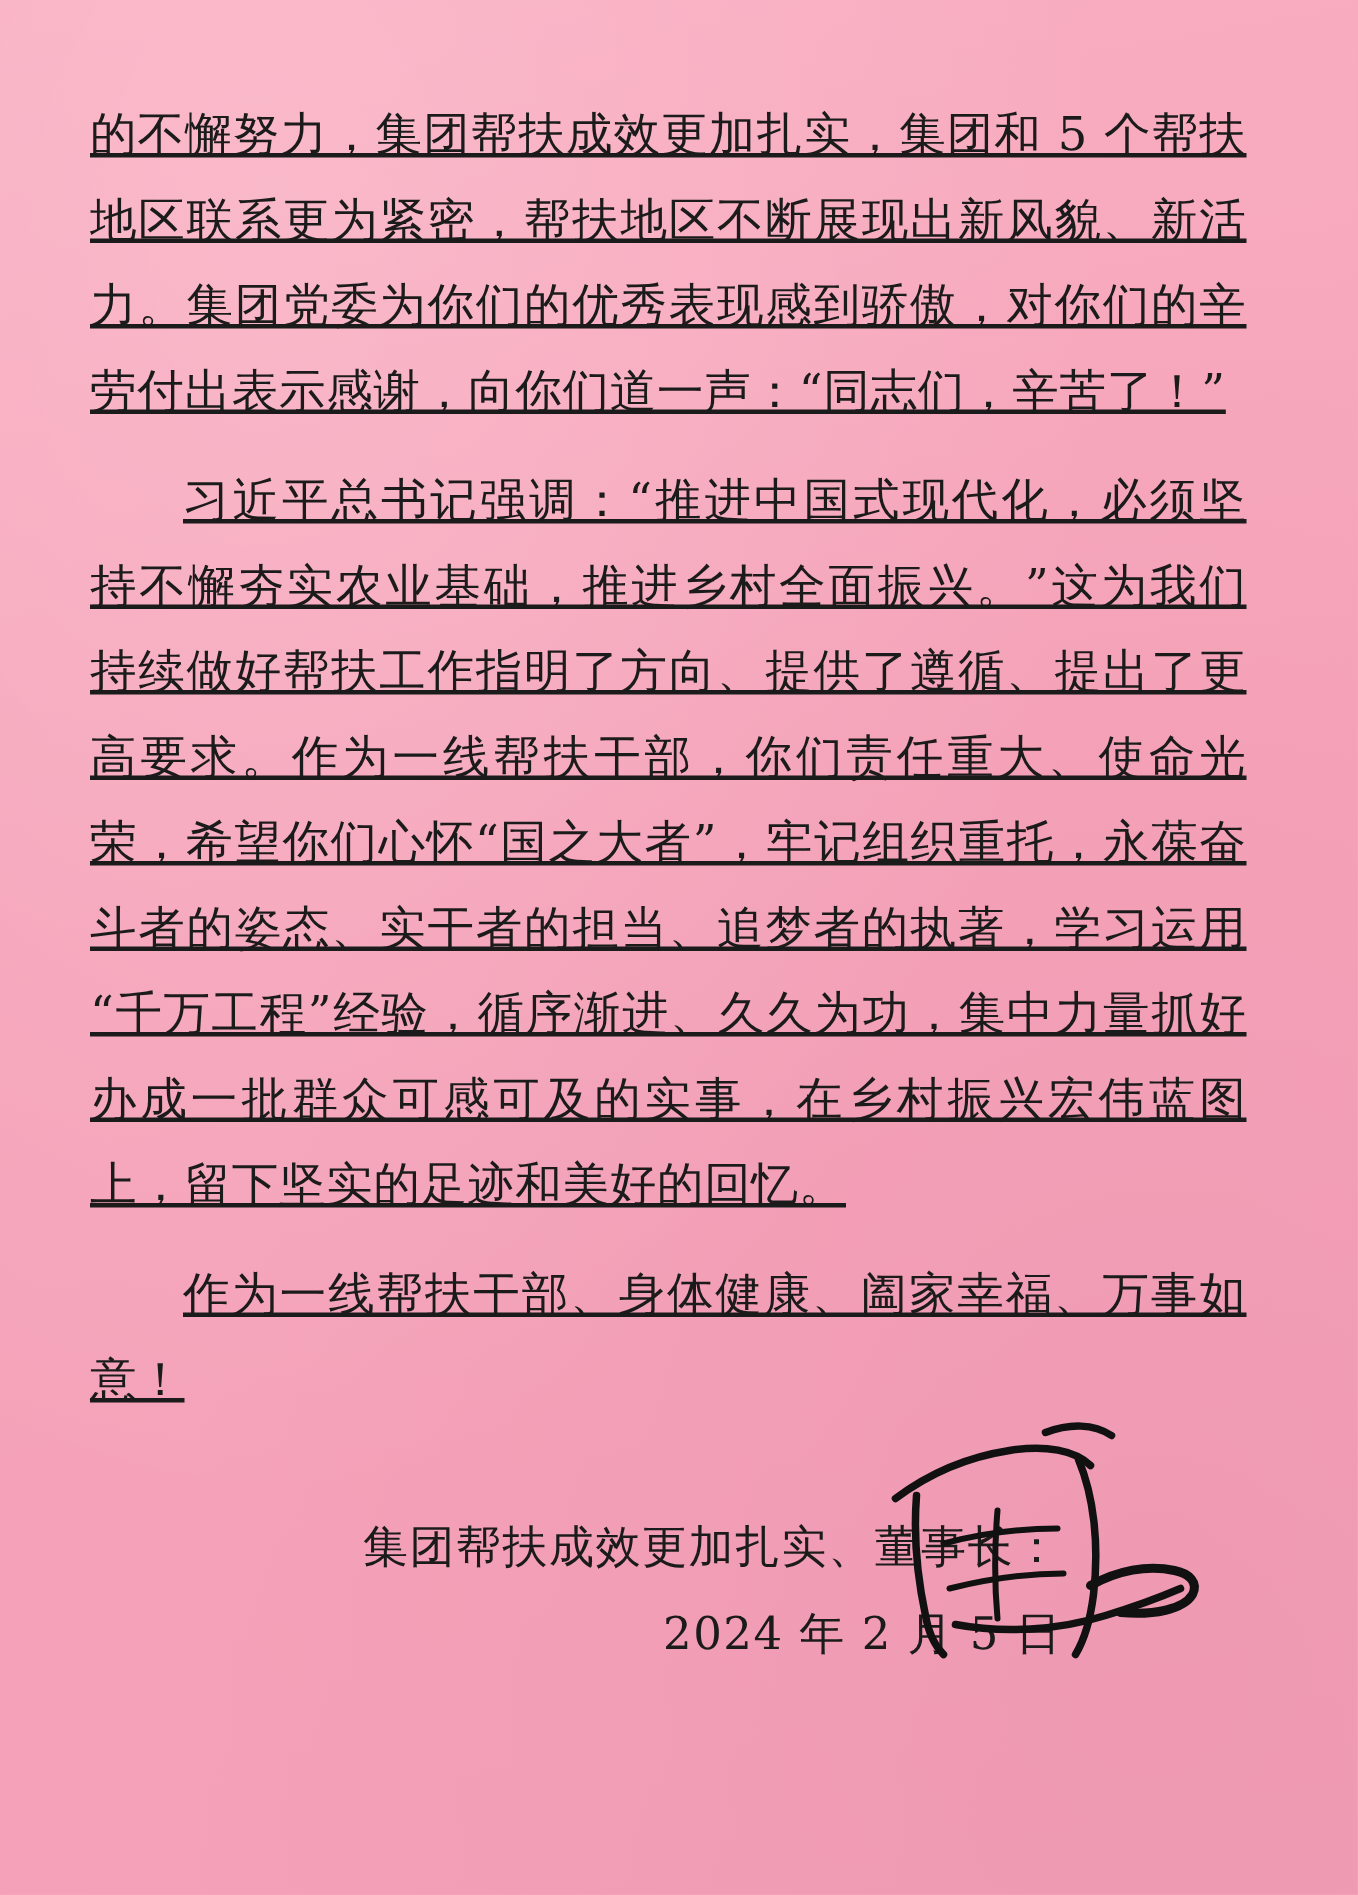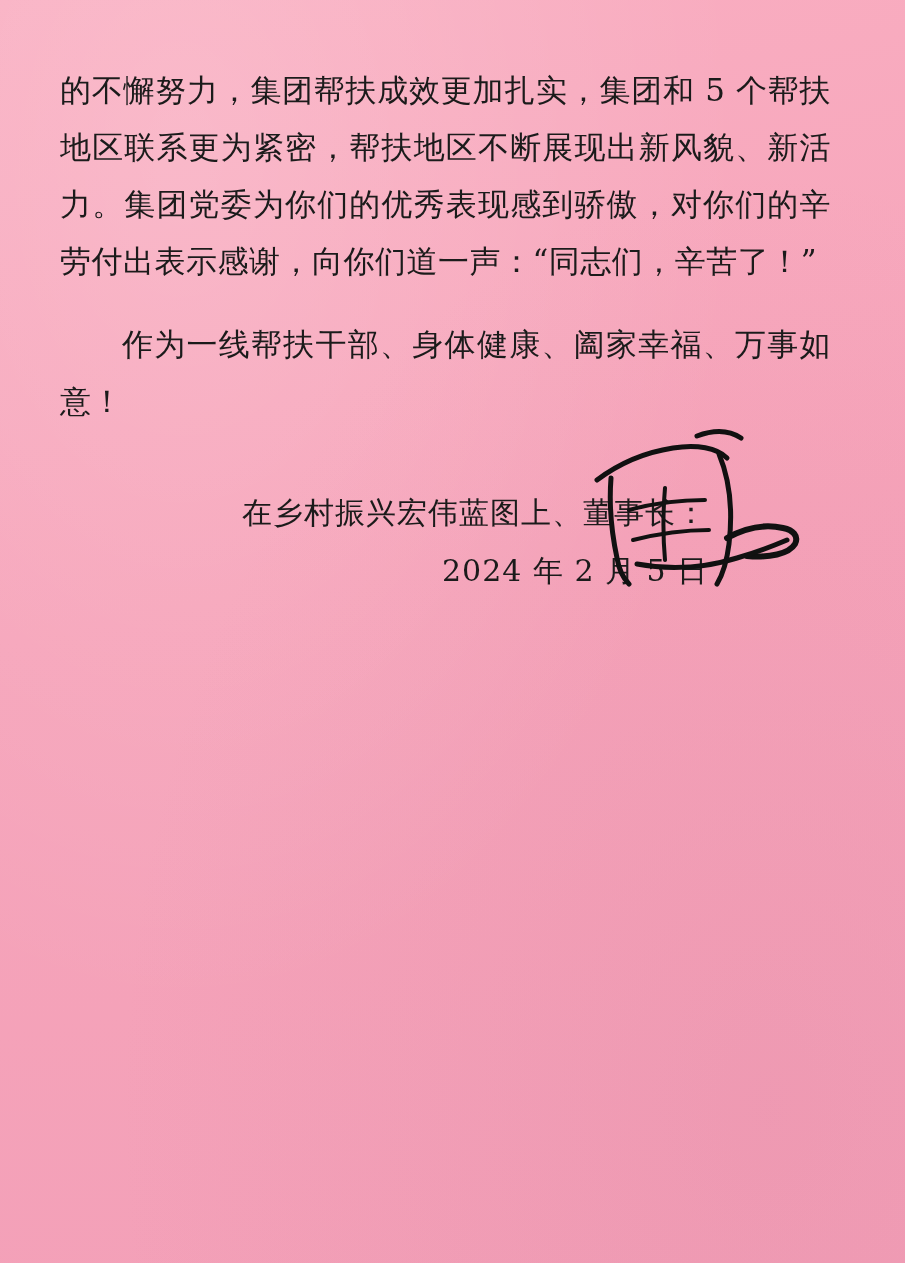--- a/index.html
+++ b/index.html
@@ -30,20 +30,21 @@
     padding: 62px 74px 40px 60px;
     box-sizing: border-box;
   }
   .body-text {
     color: #1b1b1b;
     font-size: 31px;
     line-height: 57px;
     letter-spacing: 0.5px;
     text-align: justify;
     text-justify: inter-character;
+    text-decoration: underline;
   }
   .para {
     margin: 0 0 6px 0;
     text-indent: 0;
   }
   .para.indent {
     text-indent: 62px;
   }
   .spacer-sm { height: 10px; }
   .signature-block {
@@ -85,35 +86,36 @@
 </head>
 <body>
 
 <div class="paper"></div>
 
 <div class="page">
 
   <div class="body-text">
     <p class="para">的不懈努力，集团帮扶成效更加扎实，集团和 5 个帮扶地区联系更为紧密，帮扶地区不断展现出新风貌、新活力。集团党委为你们的优秀表现感到骄傲，对你们的辛劳付出表示感谢，向你们道一声：“同志们，辛苦了！”</p>
     <div class="spacer-sm"></div>
+    <p class="para indent">习近平总书记强调：“推进中国式现代化，必须坚持不懈夯实农业基础，推进乡村全面振兴。”这为我们持续做好帮扶工作指明了方向、提供了遵循、提出了更高要求。作为一线帮扶干部，你们责任重大、使命光荣，希望你们心怀“国之大者”，牢记组织重托，永葆奋斗者的姿态、实干者的担当、追梦者的执著，学习运用“千万工程”经验，循序渐进、久久为功，集中力量抓好办成一批群众可感可及的实事，在乡村振兴宏伟蓝图上，留下坚实的足迹和美好的回忆。</p>
     <div class="spacer-sm"></div>
     <p class="para indent">作为一线帮扶干部、身体健康、阖家幸福、万事如意！</p>
   </div>
 
   <div class="signature-block">
     <div class="handwritten-signature">
       <svg viewBox="0 0 230 180" aria-hidden="true">
         <path class="sig-path" stroke-width="5" d="M20,62 C44,44 70,34 96,30 C120,26 140,30 150,40"></path>
         <path class="sig-path" stroke-width="5" d="M34,60 C32,86 34,112 40,140 C42,152 46,160 52,166"></path>
         <path class="sig-path" stroke-width="5" d="M142,36 C152,60 156,92 152,126 C150,142 146,156 140,166"></path>
         <path class="sig-path" stroke-width="4" d="M52,92 C74,86 100,82 128,82"></path>
         <path class="sig-path" stroke-width="4" d="M56,122 C80,116 106,112 132,112"></path>
         <path class="sig-path" stroke-width="4" d="M88,70 C86,94 86,120 88,142"></path>
         <path class="sig-path" stroke-width="5" d="M120,18 C136,12 152,12 164,20"></path>
         <path class="sig-path" stroke-width="6" d="M150,120 C168,110 188,106 206,110 C216,112 222,118 218,126 C212,136 192,140 170,138"></path>
         <path class="sig-path" stroke-width="5" d="M60,146 C92,152 128,150 160,140 C180,134 196,128 210,122"></path>
       </svg>
     </div>
-    <div class="sign-line">在乡村振兴宏伟蓝图上、董事长：</div>
+    <div class="sign-line">集团帮扶成效更加扎实、董事长：</div>
     <div class="date-line">2024 年 2 月 5 日</div>
   </div>
 
 </div>
 
 </body></html>

